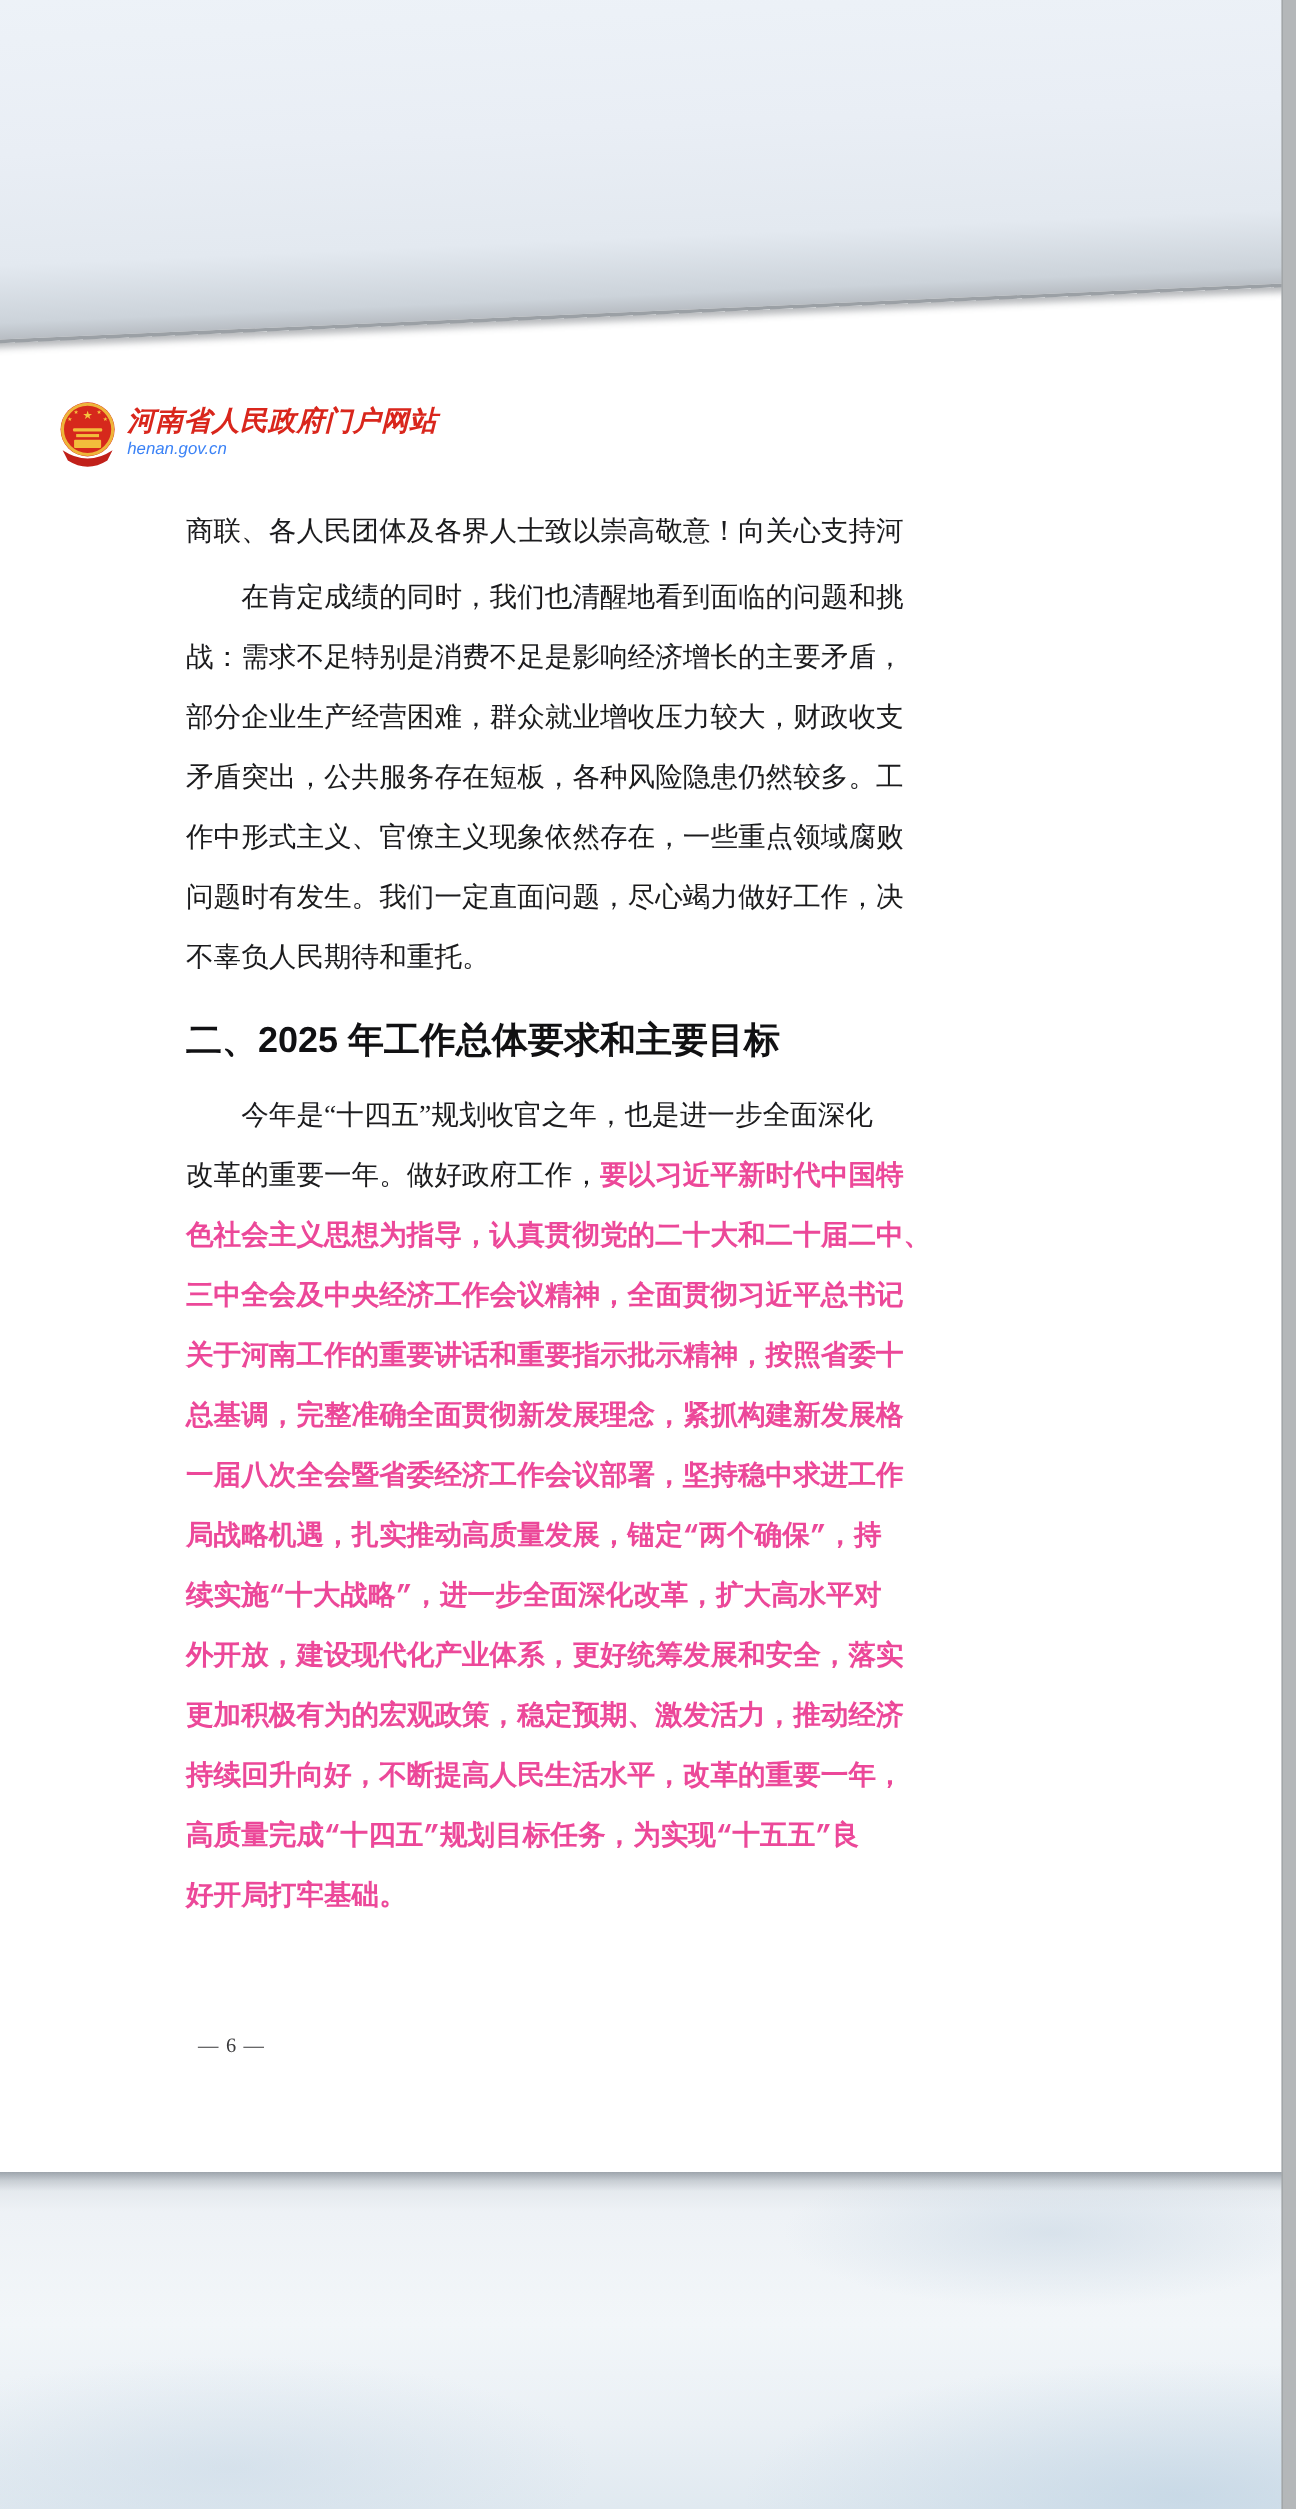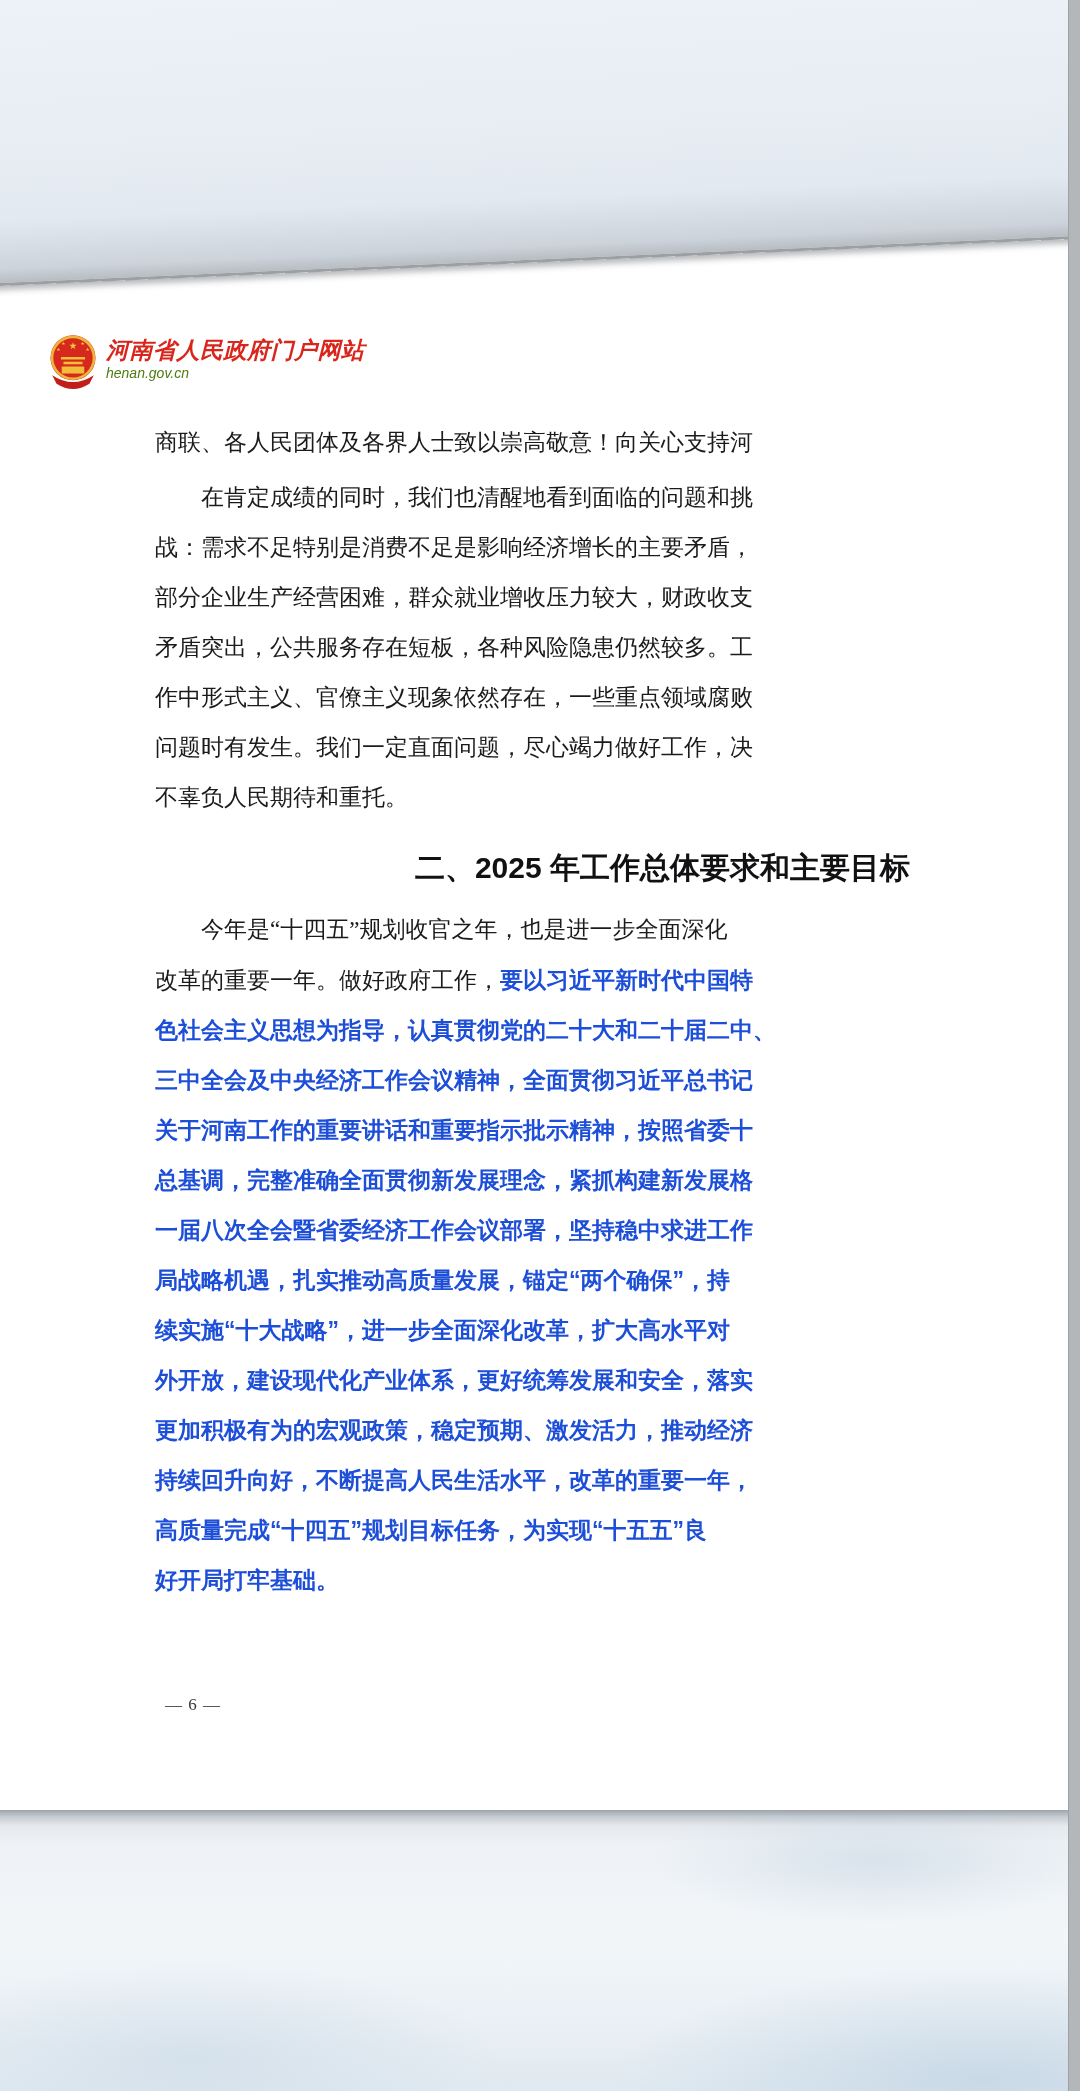--- a/index.html
+++ b/index.html
@@ -38,38 +38,38 @@
   
   .site-header{position:absolute;left:47px;top:333px;z-index:10;display:flex;align-items:flex-start;}
   .emblem{width:52px;height:60px;margin-right:7px;flex:0 0 auto;}
   .brand-text{padding-top:4px;font-style:italic;}
   .site-title{
     font-family:"Liberation Sans","DejaVu Sans",sans-serif;
     font-weight:700;font-size:23px;line-height:27px;color:#d9261c;letter-spacing:0.5px;
   }
   .site-domain{
     font-family:"Liberation Sans","DejaVu Sans",sans-serif;
-    font-size:14px;line-height:16px;color:#4d7c0f;margin-top:1px;
+    font-size:14px;line-height:16px;color:#3b82f6;margin-top:1px;
   }
   
   .doc{
     position:absolute;left:155px;top:418px;width:755px;z-index:10;
     color:#1b1b1d;
   }
   .doc-line{
     height:50px;line-height:50px;font-size:23px;white-space:nowrap;
   }
   .seg-bold{
-    font-family:Liberation Sans, sans-serif;
-    font-weight:700;color:#1d4ed8;
+    font-family:Liberation Mono, monospace;
+    font-weight:700;color:#ec4899;
   }
   .para-gap{margin-top:5px;}
   .section-heading{
     height:50px;line-height:50px;margin-top:20px;margin-bottom:12px;
-    text-align:right;font-size:30px;font-weight:700;color:#111113;
+    text-align:left;font-size:30px;font-weight:700;color:#111113;
     font-family:"Liberation Sans","DejaVu Sans",sans-serif;
     white-space:nowrap;
   }
   .page-number{
     position:absolute;left:165px;top:1694px;z-index:10;
     font-size:17px;line-height:22px;color:#3a3a3c;letter-spacing:1px;
   }
 </style>
 </head>
 <body>

